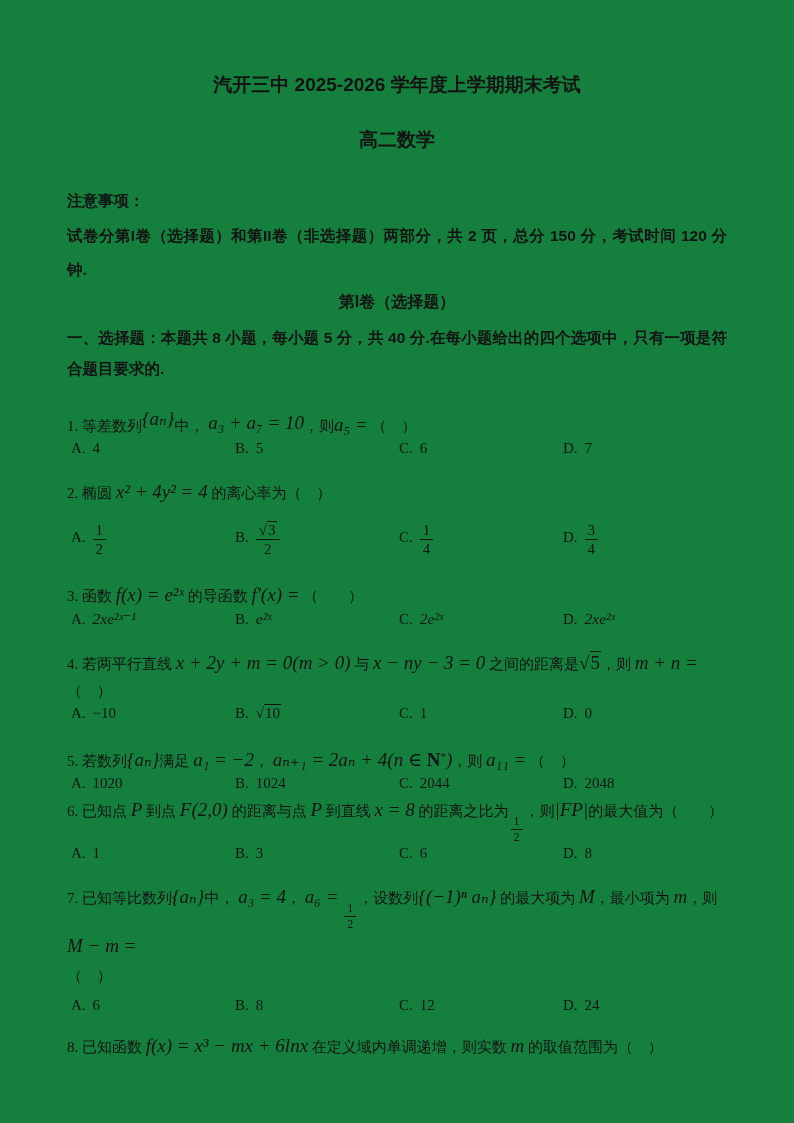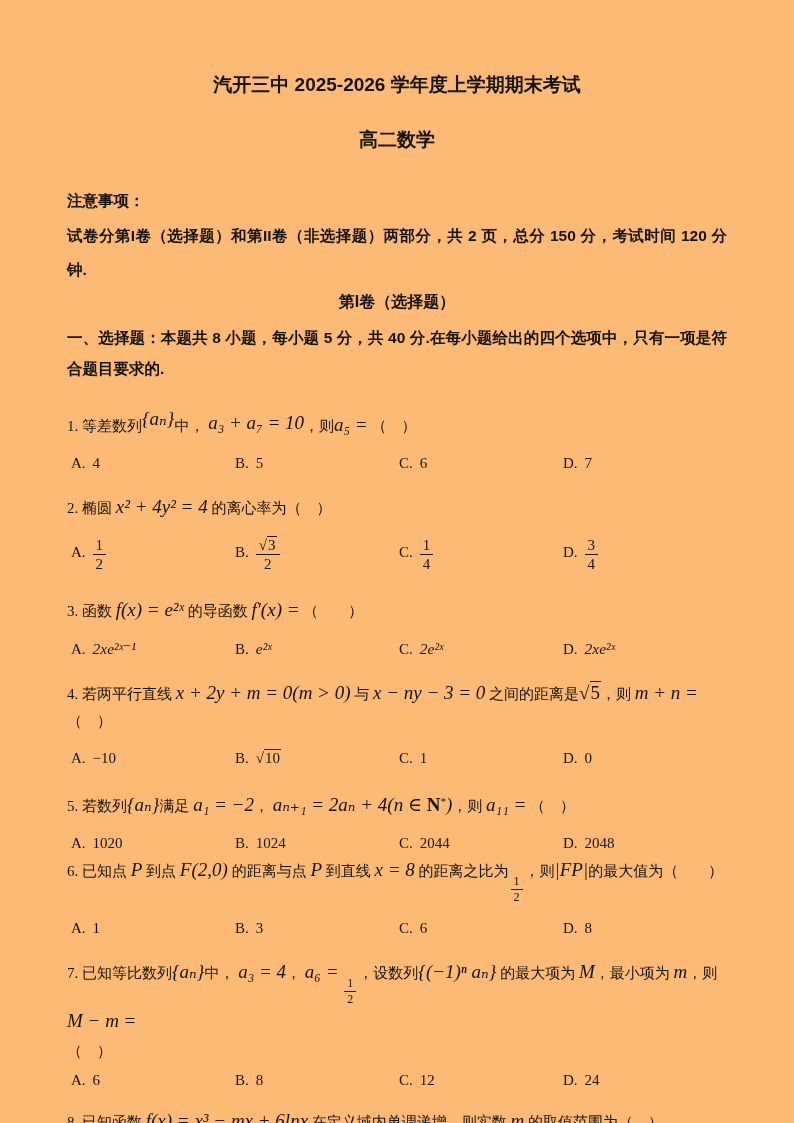--- a/index.html
+++ b/index.html
@@ -1,40 +1,40 @@
 <!DOCTYPE html>
 <html><head>
 <meta charset="utf-8">
 <style>
   html,body{margin:0;padding:0;background:#ffffff;}
   .page{
     position:relative;
     width:794px;height:1123px;
-    background:#fdba74;
+    background:#15803d;
     box-sizing:border-box;
     padding:72px 67px 0 67px;
     color:#131313;
     font-family:"Liberation Serif","DejaVu Serif",serif;
     overflow:hidden;
   }
   .hd{font-family:"Liberation Sans","DejaVu Sans",sans-serif;font-weight:bold;}
   .title1{font-size:19px;text-align:center;margin:0;}
   .title2{font-size:19px;text-align:center;margin:29px 0 0 0;}
   .notice-head{margin-top:38px;font-size:15.5px;}
   .notice-body{margin-top:7px;font-size:15.5px;line-height:34px;text-align:justify;}
   .sec-title{margin-top:5px;font-size:16px;text-align:center;}
   .instruction{margin-top:9px;font-size:15.5px;line-height:31px;text-align:justify;}
   .q{margin-top:21px;font-size:15px;line-height:27px;}
   .q .cn{font-size:15px;font-family:Liberation Serif, serif;}
   .m{font-family:"Liberation Serif","DejaVu Serif","DejaVu Sans",serif;font-style:italic;font-size:19px;}
   .mb{font-style:normal;font-weight:bold;}
   .suppos{vertical-align:6px;}
   .r1{vertical-align:2px;}
   sup.star{font-size:11px;vertical-align:6px;font-style:normal;}
-  .opts{display:grid;grid-template-columns:repeat(4,1fr);margin-top:15px;font-size:15px;align-items:center;padding-left:4px;}
+  .opts{display:grid;grid-template-columns:repeat(4,1fr);margin-top:0;font-size:15px;align-items:center;padding-left:4px;}
   .opt{white-space:nowrap;}
   .olab{margin-right:7px;}
   .opt .m{font-size:15.5px;}
   .frac{display:inline-flex;flex-direction:column;align-items:center;line-height:1.2;font-style:normal;vertical-align:middle;}
   .frac .num,.frac .den{padding:0 3px;text-align:center;}
   .frac .num{border-bottom:1px solid #131313;}
   .frac.big{font-size:15px;margin:3px 0 2px 0;}
   .frac.small{font-size:12px;vertical-align:-9px;margin:0 2px;line-height:1.25;}
   .sqrt{white-space:nowrap;}
   .sqrt .s,.s{font-style:normal;}

